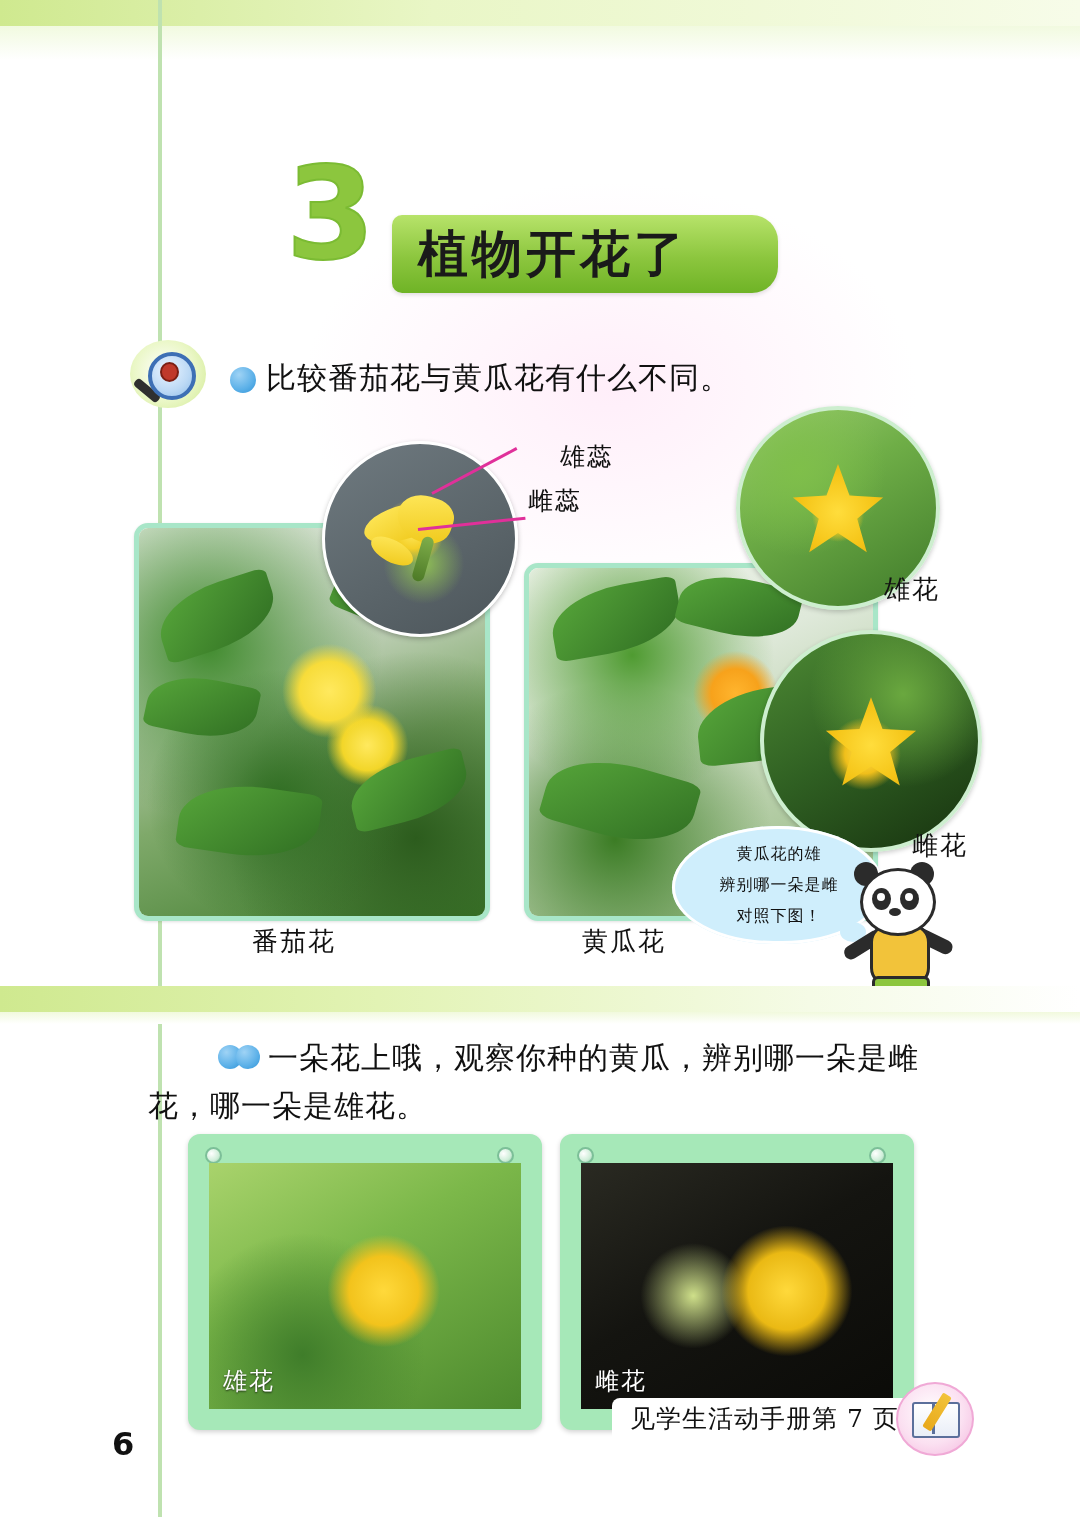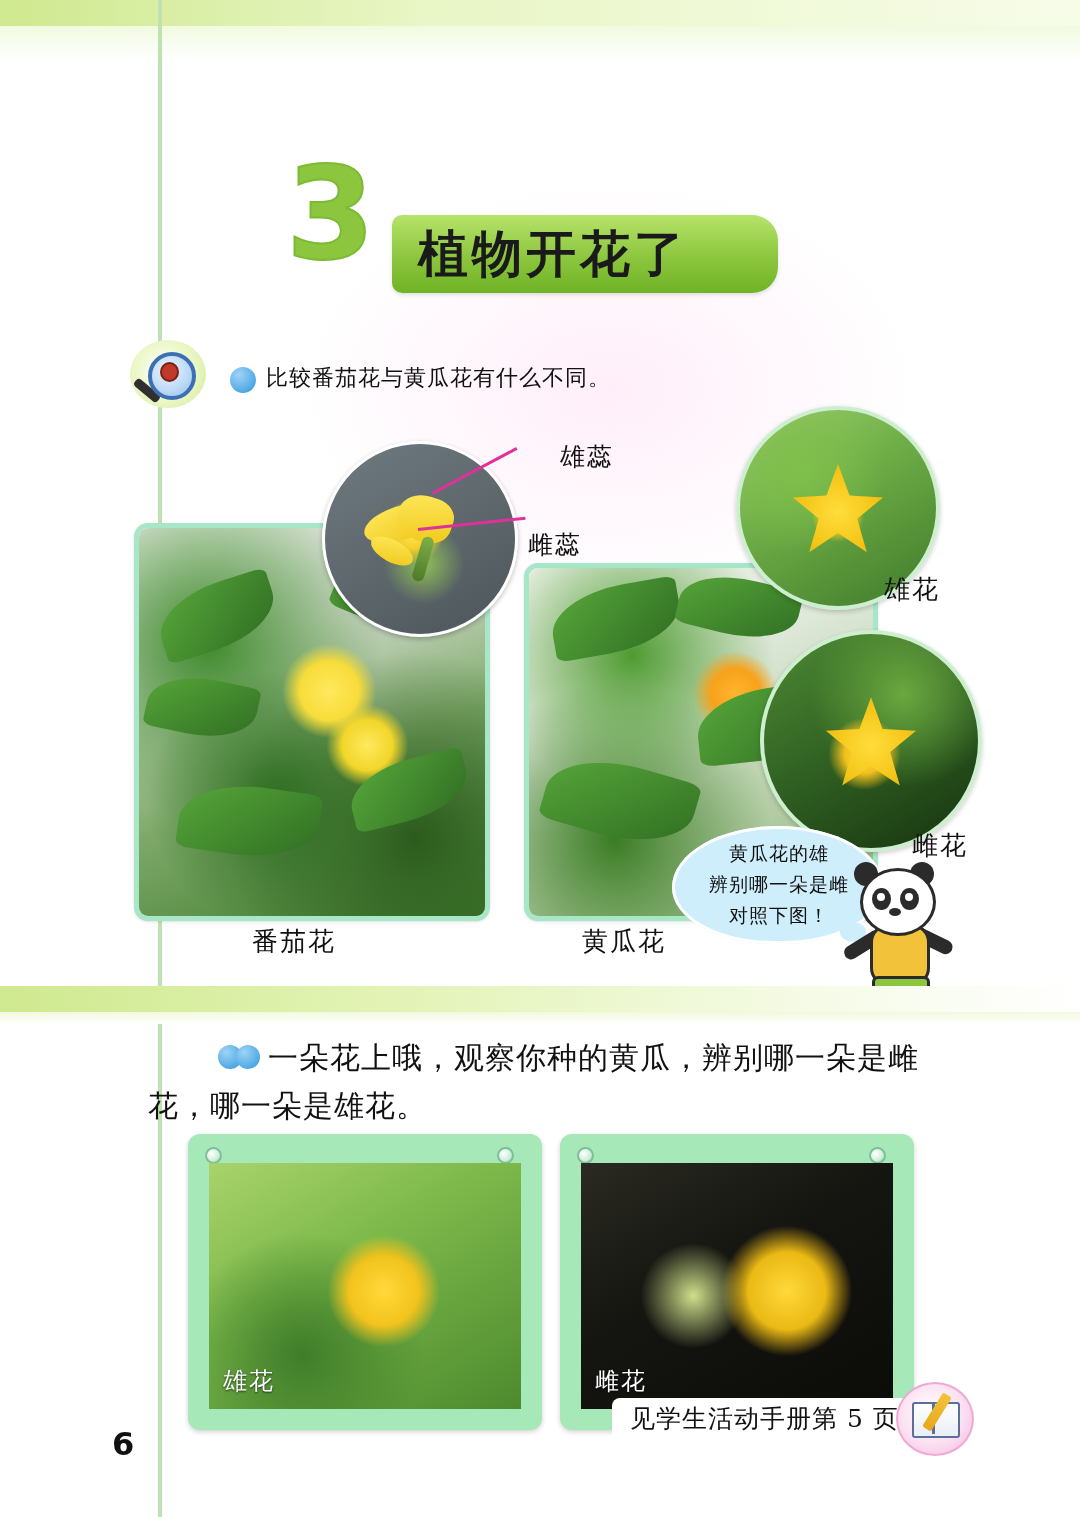--- a/index.html
+++ b/index.html
@@ -134,21 +134,21 @@
     width: 26px; height: 26px;
     border-radius: 50%;
     background: radial-gradient(circle at 35% 30%, #9fd3f5 0%, #5bb0e8 60%, #2f92d6 100%);
   }
   .q1-bullet { left: 230px; top: 367px; }
   .q1-text {
     position:absolute;
     left: 266px; top: 356px;
     width: 700px;
     font-family: "DejaVu Serif", serif;
-    font-size: 22px;
+    font-size: 30px;
     color: #111;
     letter-spacing: 1px;
     line-height: 44px;
   }
 
   .q2-bullet-a { left: 218px; top: 1045px; width: 24px; height: 24px; }
   .q2-bullet-b { left: 236px; top: 1045px; width: 24px; height: 24px; }
   .q2-text {
     position:absolute;
     left: 268px; top: 1034px;
@@ -308,21 +308,21 @@
     left: 188px; top: 110px;
     width: 14px; height: 11px;
     background:#cfeefc;
     border-radius: 50%;
   }
   .bubble-text {
     position:absolute;
     left: 684px; top: 838px;
     width: 190px;
     font-family: "DejaVu Serif", serif;
-    font-size: 19px;
+    font-size: 16px;
     color: #111;
     line-height: 31px;
     text-align:center;
     letter-spacing: 1px;
   }
 
   
   .panda { position:absolute; left: 836px; top: 862px; width: 118px; height: 176px; }
   .p-head { position:absolute; left: 24px; top: 6px; width: 70px; height: 62px; border-radius: 50%; background:#ffffff; border:3px solid #2b2b2b;}
   .p-ear { position:absolute; width: 24px; height: 24px; border-radius:50%; background:#2b2b2b;}
@@ -474,21 +474,21 @@
   <div class="cu-petal" style="left:38px; top:62px; width:74px; height:34px; border-radius:60% 20% 50% 40%; transform:rotate(-12deg);"></div>
   <div class="cu-petal" style="left:72px; top:52px; width:56px; height:46px; border-radius:50% 40% 45% 55%; transform:rotate(18deg);"></div>
   <div class="cu-petal" style="left:44px; top:96px; width:46px; height:22px; border-radius:50%; transform:rotate(28deg);"></div>
   <div style="position:absolute; left:92px; top:92px; width:12px; height:46px; background:linear-gradient(180deg,#7fae4a,#4d7a27); border-radius:6px; transform:rotate(16deg);"></div>
 </div>
 
 <div class="lead-line" style="left:432px; top:492px; width:96px; transform:rotate(-28deg);"></div>
 <div class="label-text" style="left:528px; top:440px;margin-left:32px;">雄蕊</div>
 
 <div class="lead-line" style="left:418px; top:528px; width:108px; transform:rotate(-6deg);"></div>
-<div class="label-text" style="left:528px; top:528px;">雌蕊</div>
+<div class="label-text" style="left:528px; top:484px;">雌蕊</div>
 
 <div class="frame" id="cucumber-frame">
   <div class="photo cucumber-img">
     <div class="leaf" style="left:22px; top:18px; width:130px; height:66px; transform:rotate(-10deg);"></div>
     <div class="leaf" style="left:150px; top:10px; width:120px; height:58px; transform:rotate(14deg);"></div>
     <div class="leaf" style="left:168px; top:120px; width:140px; height:72px; transform:rotate(-6deg);"></div>
     <div class="leaf" style="left:16px; top:196px; width:150px; height:74px; transform:rotate(16deg);"></div>
   </div>
 </div>
 <div class="caption" style="left:558px; top:924px;margin-left:24px;">黄瓜花</div>
@@ -550,18 +550,18 @@
   <div class="screw" style="left:10px; top:6px;"></div>
   <div class="screw" style="left:302px; top:6px;"></div>
   <div class="inner">
     <div class="br-img"></div>
     <div class="photo-caption" style="left:14px; bottom:12px;">雌花</div>
   </div>
 </div>
 
 <div class="page-number">6</div>
 <div class="footnote-pill"></div>
-<div class="footnote-text">见学生活动手册第 5 页</div>
+<div class="footnote-text">见学生活动手册第 7 页</div>
 <div class="book-badge">
   <div class="book"></div>
   <div class="spine"></div>
   <div class="pencil"></div>
 </div>
 
 </body></html>

